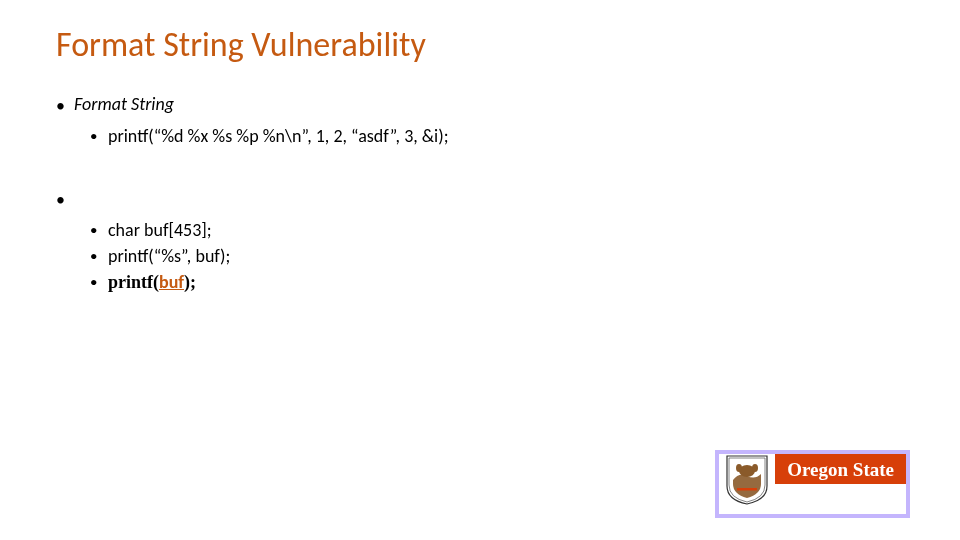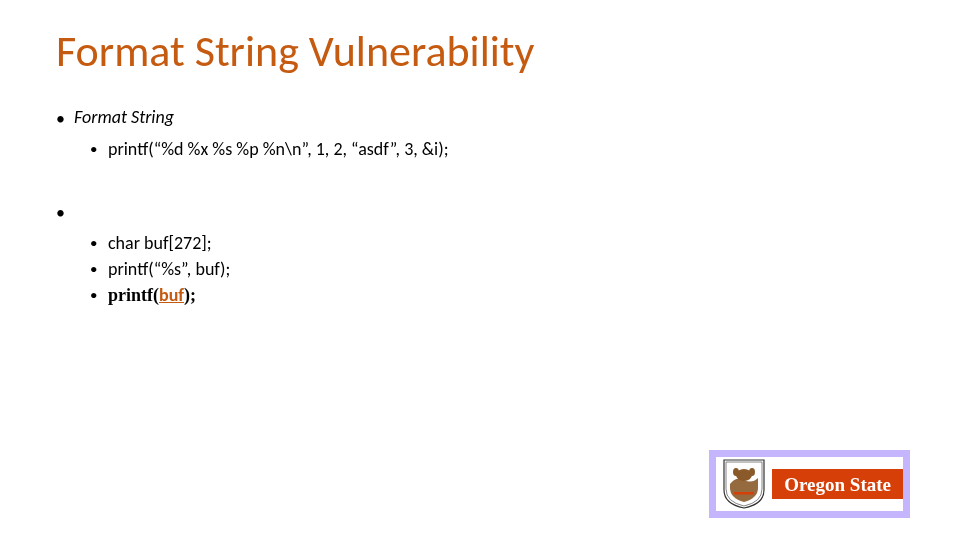--- a/index.html
+++ b/index.html
@@ -13,21 +13,21 @@
       background: #ffffff;
       font-family: Calibri, "Segoe UI", Arial, sans-serif;
       color: #000;
       position: relative;
       overflow: hidden;
     }
     .slide {
       padding: 24px 56px 0 56px;
     }
     .title {
-      font-size: 44px;
+      font-size: 34px;
       font-weight: 400;
       margin-bottom: 28px;
       color: #c55a11;
     }
     .content {
       font-size: 20px;
       color: #000;
     }
     .bullet-1 {
       display: flex;
@@ -67,23 +67,23 @@
       font-weight: 700;
       color: #c55a11;
       text-decoration: underline;
     }
 
     .logo {
       position: absolute;
       right: 50px;
       bottom: 22px;
       display: flex;
-      align-items: center;
+      align-items: flex-start;
       height: 68px;
-      border: 7px solid #c4b5fd;
+      border: 4px solid #c4b5fd;
       background: #fff;
     }
     .logo-crest {
       width: 56px;
       background: #fff;
       position: relative;
       display: flex;
       align-items: center;
       justify-content: center;
     }
@@ -129,21 +129,21 @@
       <div class="text">printf(“%d %x %s %p %n\n”, 1, 2, “asdf”, 3, &amp;i);</div>
     </div>
 
     <div class="section-gap"></div>
 
     <div class="bullet-1">
       <div class="dot">•</div>
     </div>
     <div class="bullet-2">
       <div class="dot">•</div>
-      <div class="text">char buf[272];</div>
+      <div class="text">char buf[453];</div>
     </div>
     <div class="bullet-2">
       <div class="dot">•</div>
       <div class="text">printf(“%s”, buf);</div>
     </div>
     <div class="bullet-2">
       <div class="dot">•</div>
       <div class="text">
         <span class="emph">printf(</span><span class="emph-orange">buf</span><span class="emph">);</span>
       </div>

